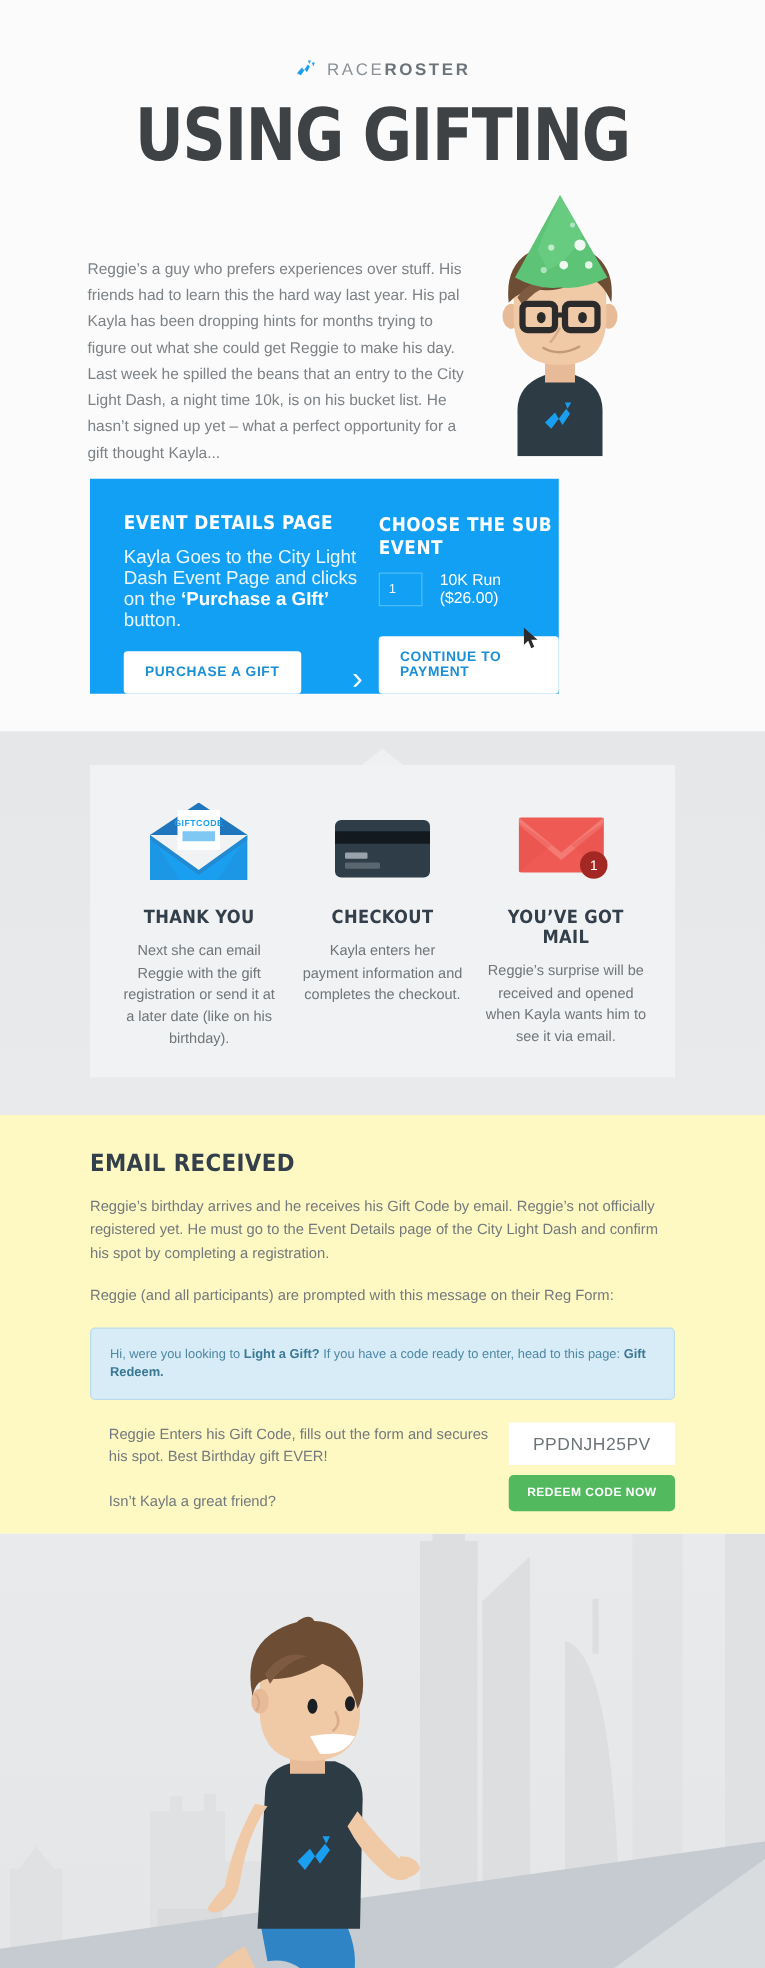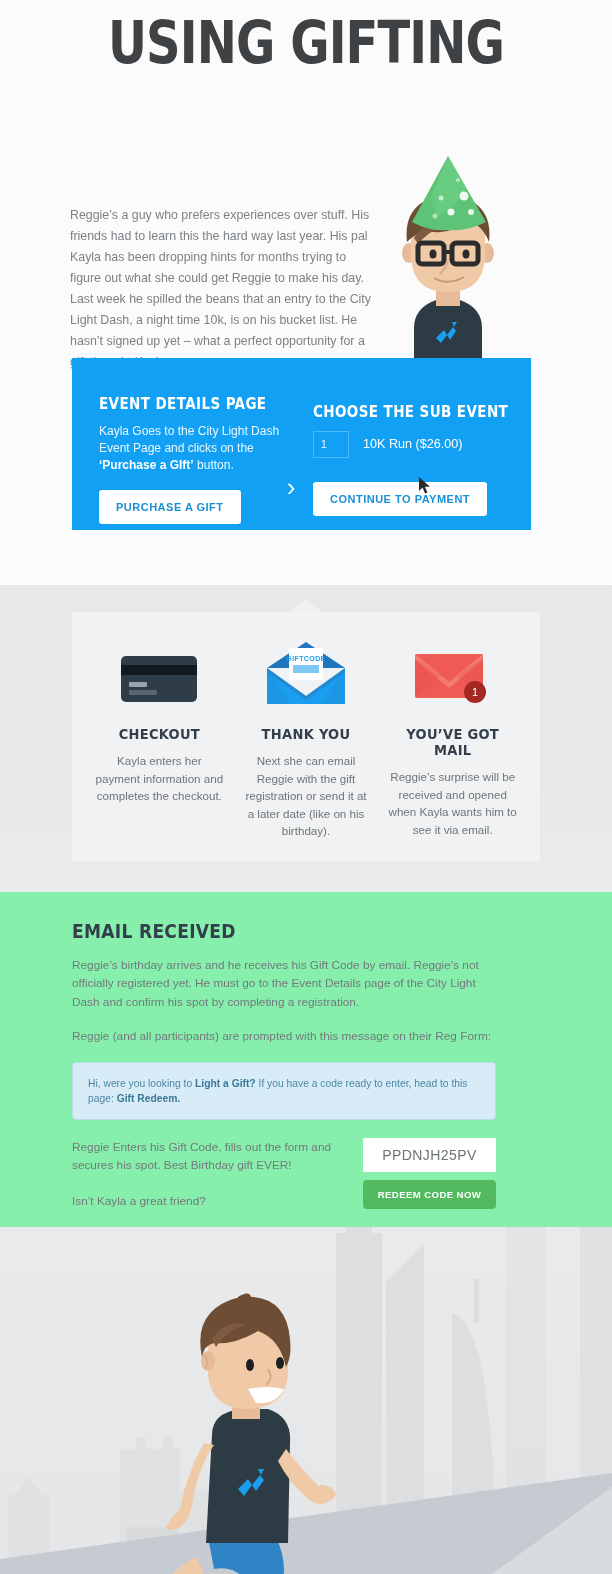--- a/index.html
+++ b/index.html
@@ -70,26 +70,26 @@
     color: #7d8286;
   }
 
   
   .guy { position: absolute; left: 378px; top: 150px; }
 
   
   .blue-panel {
     position: absolute;
     left: 72px;
-    top: 358px;
-    width: 459px;
+    top: 383px;
+    width: 375px;
     height: 172px;
     background: #12a0f5;
     display: flex;
-    align-items: center;
+    align-items: flex-end;
     z-index: 5;
   }
   .bp-col { padding-top: 30px; }
   .bp-left { width: 200px; padding-left: 27px; }
   .bp-arrow {
     width: 38px;
     color: #ffffff;
     font-size: 26px;
     line-height: 1;
     text-align: center;
@@ -100,21 +100,21 @@
   .bp-right { padding-left: 3px; }
   .bp-head {
     font-family: "DejaVu Sans Condensed", "Liberation Sans Narrow", "Liberation Sans", sans-serif;
     font-weight: bold;
     font-size: 15px;
     letter-spacing: .4px;
     color: #ffffff;
     margin-bottom: 10px;
   }
   .bp-text {
-    font-size: 12px;
+    font-size: 15px;
     line-height: 17px;
     color: #eaf7ff;
     width: 196px;
   }
   .bp-text b { color: #ffffff; font-weight: bold; }
   .wbtn {
     display: inline-block;
     background: #ffffff;
     color: #1b8fd4;
     font-size: 11px;
@@ -169,21 +169,21 @@
     font-family: "DejaVu Sans Condensed", "Liberation Sans Narrow", "Liberation Sans", sans-serif;
     font-weight: bold;
     font-size: 14.5px;
     letter-spacing: .3px;
     color: #333f4a;
     margin-bottom: 10px;
   }
   .step-text { font-size: 11.6px; line-height: 17.5px; color: #6f7579; }
 
   
-  .email-sec { position: relative; background: #86efac; padding: 28px 116px 0 72px; }
+  .email-sec { position: relative; background: #fef9c3; padding: 28px 72px 0 72px; }
   .sec-title {
     font-family: "DejaVu Sans Condensed", "Liberation Sans Narrow", "Liberation Sans", sans-serif;
     font-weight: bold;
     font-size: 19px;
     letter-spacing: .3px;
     color: #333f4a;
     margin-bottom: 14px;
   }
   .para { font-size: 11.8px; line-height: 18.5px; color: #73797d; margin-bottom: 16px; }
   .alert {
@@ -229,20 +229,32 @@
     background: linear-gradient(#e9eaeb, #e4e5e7);
     overflow: hidden;
   }
   .city svg { position: absolute; left: 0; top: 0; }
 </style>
 </head>
 <body>
 
 <div class="hero">
 
+  <div class="brand">
+    <span class="brand-mark">
+      <svg viewBox="0 0 24 24" width="19" height="19">
+        <g fill="#1a9ff0">
+          <polygon points="2,16 7,10 9,13 13,7 15,9 12,15 10,12 6,18"></polygon>
+          <polygon points="13,3 16,3 14.5,6.5"></polygon>
+          <polygon points="17,5 20,5 18.5,9"></polygon>
+        </g>
+      </svg>
+    </span>
+    <span class="brand-text"><span>RACE</span><span class="bold">ROSTER</span></span>
+  </div>
 
   <div class="hero-title">USING GIFTING</div>
 
 
   <div class="hero-body">Reggie’s a guy who prefers experiences over stuff. His friends had to learn this the hard way last year. His pal Kayla has been dropping hints for months trying to figure out what she could get Reggie to make his day. Last week he spilled the beans that an entry to the City Light Dash, a night time 10k, is on his bucket list. He hasn’t signed up yet – what a perfect opportunity for a gift thought Kayla...</div>
 
   <div class="guy">
     <svg width="140" height="215" viewBox="0 0 140 215">
 
       <path d="M36 215 L36 178 Q36 158 58 150 L82 150 Q104 158 104 178 L104 215 Z" fill="#2d3b44"></path>
@@ -308,52 +320,52 @@
         <polygon points="0,0 0,14 3.6,10.6 6,16.5 8.4,15.4 6,9.8 11,9.8" fill="#2b2b2b"></polygon>
       </svg>
     </span>
   </div>
 </div>
 
 <div class="grey">
   <div class="card">
     <div class="card-notch"></div>
     <div class="steps">
+
+      <div class="step">
+        <div class="step-icon">
+          <svg width="78" height="62" viewBox="0 0 78 62">
+
+            <polygon points="39,0 78,26 0,26" fill="#1f76bd"></polygon>
+
+            <rect x="22" y="6" width="34" height="32" fill="#ffffff"></rect>
+            <text x="39" y="19" font-family="Liberation Sans, sans-serif" font-size="7" font-weight="bold" fill="#1a9ff0" text-anchor="middle" letter-spacing="0.4">GIFTCODE</text>
+            <rect x="26" y="23" width="26" height="8" fill="#7fc8f3"></rect>
+
+            <polygon points="0,26 39,54 78,26 78,62 0,62" fill="#1a9ff0"></polygon>
+            <polygon points="0,26 39,54 78,26 78,30 39,58 0,30" fill="#2f6fa8" opacity=".45"></polygon>
+            <polygon points="0,26 24,62 0,62" fill="#1f8fdd" opacity=".55"></polygon>
+            <polygon points="78,26 54,62 78,62" fill="#1f8fdd" opacity=".55"></polygon>
+          </svg>
+        </div>
+        <div class="step-title">THANK YOU</div>
+        <div class="step-text">Next she can email Reggie with the gift registration or send it at a later date (like on his birthday).</div>
+      </div>
 
       <div class="step">
         <div class="step-icon">
           <svg width="76" height="50" viewBox="0 0 76 50">
             <rect x="0" y="2" width="76" height="46" rx="5" fill="#2f3d49"></rect>
             <rect x="0" y="11" width="76" height="10" fill="#121a20"></rect>
             <rect x="8" y="28" width="18" height="5" rx="1" fill="#9aa3ab"></rect>
             <rect x="8" y="36" width="28" height="5" rx="1" fill="#59656f"></rect>
           </svg>
         </div>
         <div class="step-title">CHECKOUT</div>
         <div class="step-text">Kayla enters her payment information and completes the checkout.</div>
-      </div>
-
-      <div class="step">
-        <div class="step-icon">
-          <svg width="78" height="62" viewBox="0 0 78 62">
-
-            <polygon points="39,0 78,26 0,26" fill="#1f76bd"></polygon>
-
-            <rect x="22" y="6" width="34" height="32" fill="#ffffff"></rect>
-            <text x="39" y="19" font-family="Liberation Sans, sans-serif" font-size="7" font-weight="bold" fill="#1a9ff0" text-anchor="middle" letter-spacing="0.4">GIFTCODE</text>
-            <rect x="26" y="23" width="26" height="8" fill="#7fc8f3"></rect>
-
-            <polygon points="0,26 39,54 78,26 78,62 0,62" fill="#1a9ff0"></polygon>
-            <polygon points="0,26 39,54 78,26 78,30 39,58 0,30" fill="#2f6fa8" opacity=".45"></polygon>
-            <polygon points="0,26 24,62 0,62" fill="#1f8fdd" opacity=".55"></polygon>
-            <polygon points="78,26 54,62 78,62" fill="#1f8fdd" opacity=".55"></polygon>
-          </svg>
-        </div>
-        <div class="step-title">THANK YOU</div>
-        <div class="step-text">Next she can email Reggie with the gift registration or send it at a later date (like on his birthday).</div>
       </div>
 
       <div class="step">
         <div class="step-icon">
           <svg width="76" height="52" viewBox="0 0 76 52">
             <rect x="0" y="2" width="68" height="44" rx="2" fill="#ef5a54"></rect>
             <polygon points="0,2 34,30 68,2 68,8 34,36 0,8" fill="#f47a74"></polygon>
             <polygon points="0,46 26,24 0,6" fill="#e9514b" opacity=".35"></polygon>
             <polygon points="68,46 42,24 68,6" fill="#e9514b" opacity=".35"></polygon>
             <circle cx="60" cy="40" r="11" fill="#a32824"></circle>

